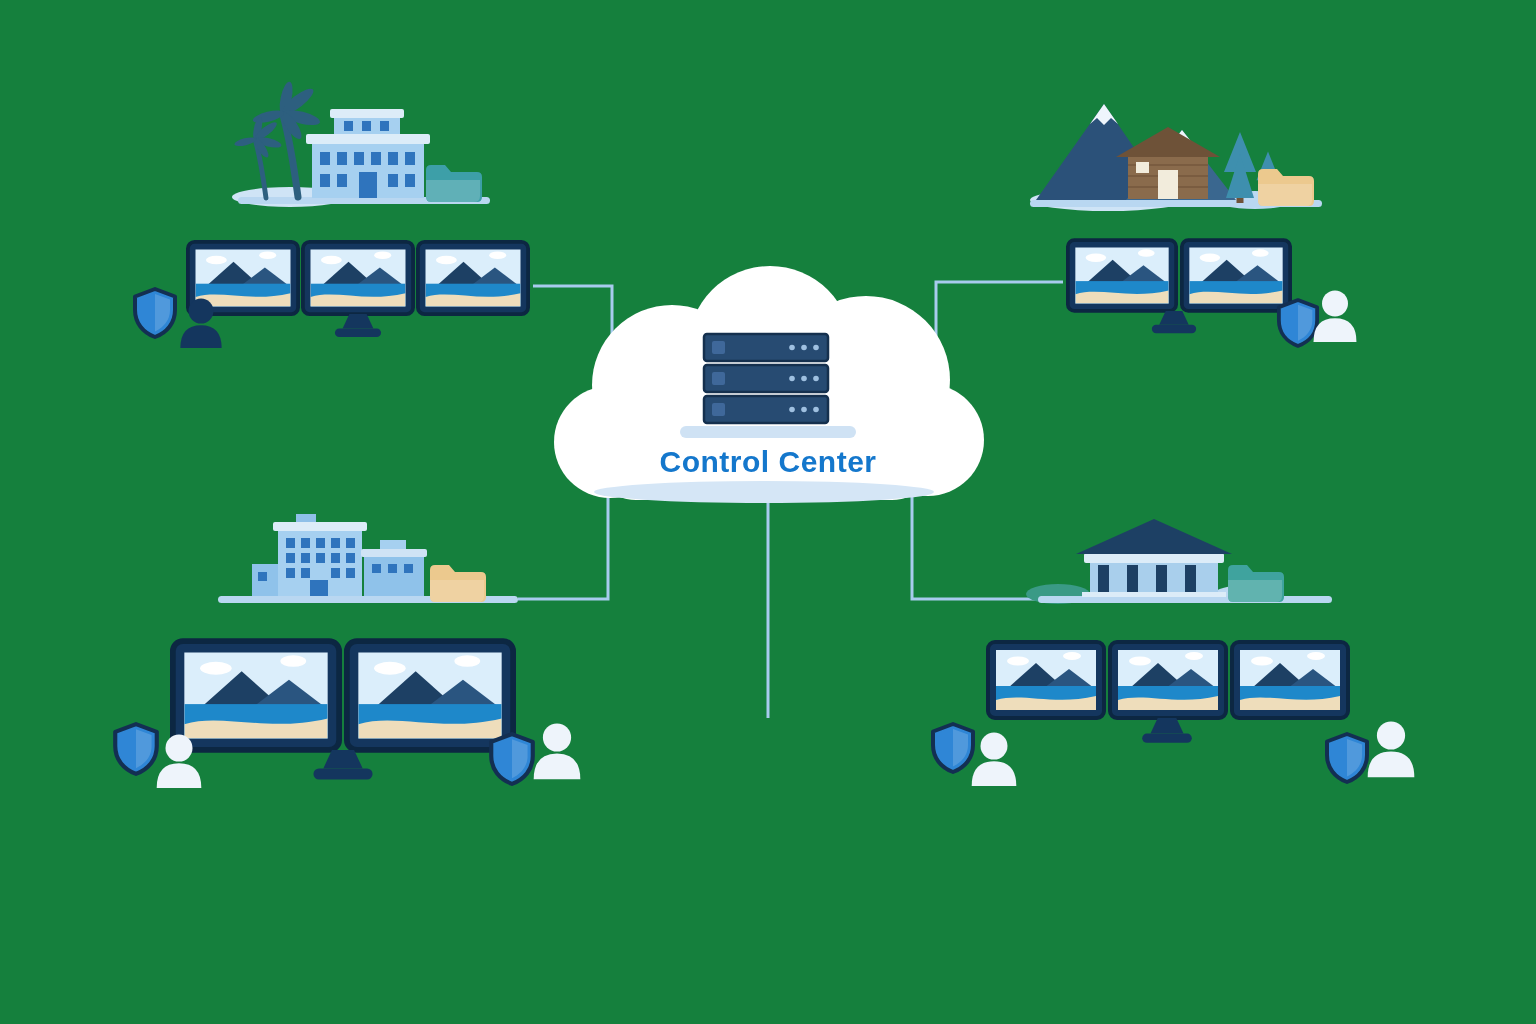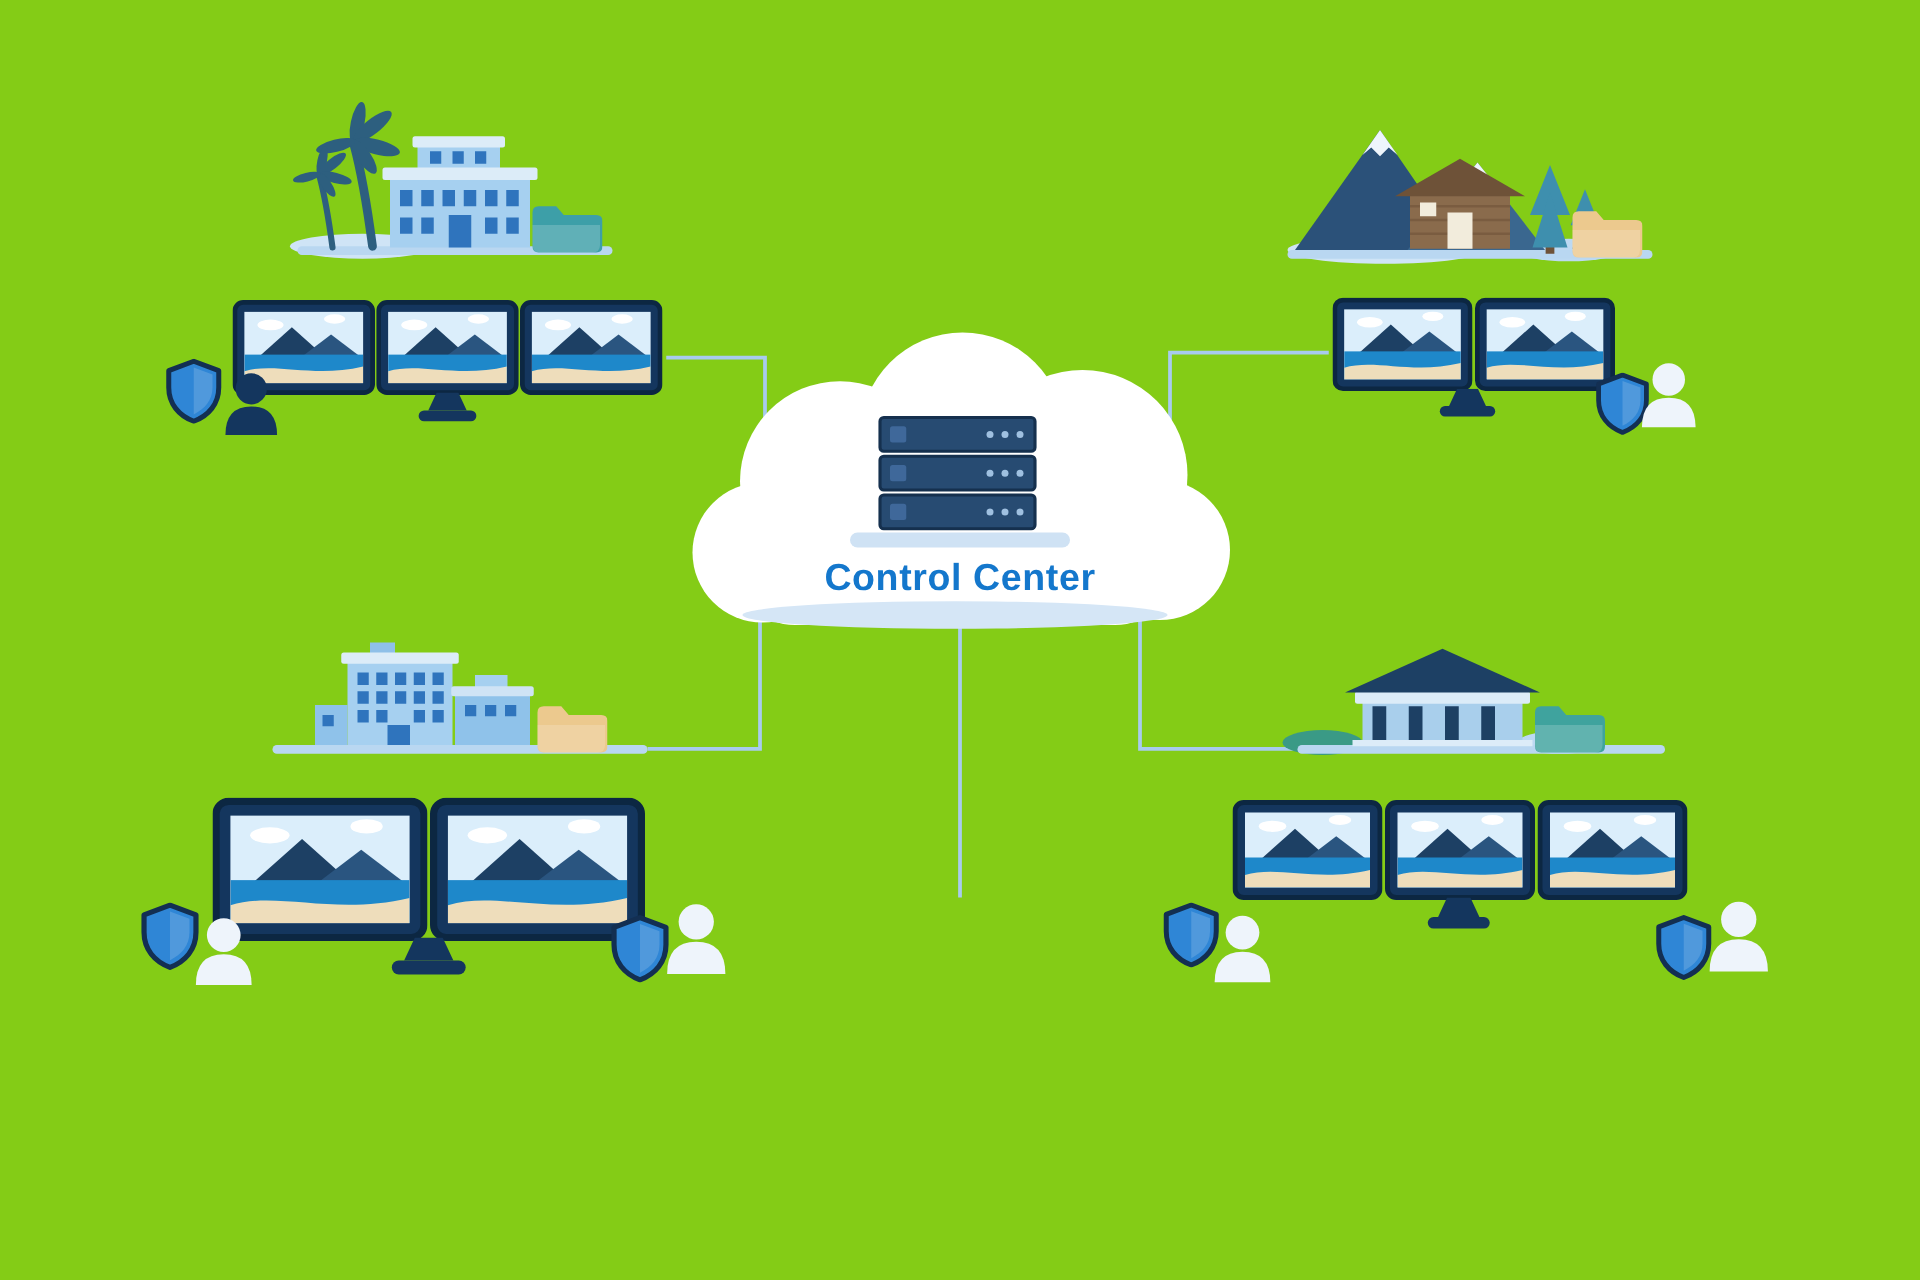--- a/index.html
+++ b/index.html
@@ -1,20 +1,20 @@
 <!DOCTYPE html>
 <html><head>
 <meta charset="utf-8">
 <style>
   html, body { margin: 0; padding: 0; background: #1562b5; }
   .canvas {
     position: relative;
     width: 1536px;
     height: 1024px;
-    background: #84cc16;
+    background: #15803d;
     overflow: hidden;
     font-family: "Liberation Sans", sans-serif;
   }
   svg { display: block; }
   .cc-label {
     font-family: "Liberation Sans", sans-serif;
     font-weight: 700;
     font-size: 30px;
     fill: #1477cc;
     letter-spacing: 0.5px;

